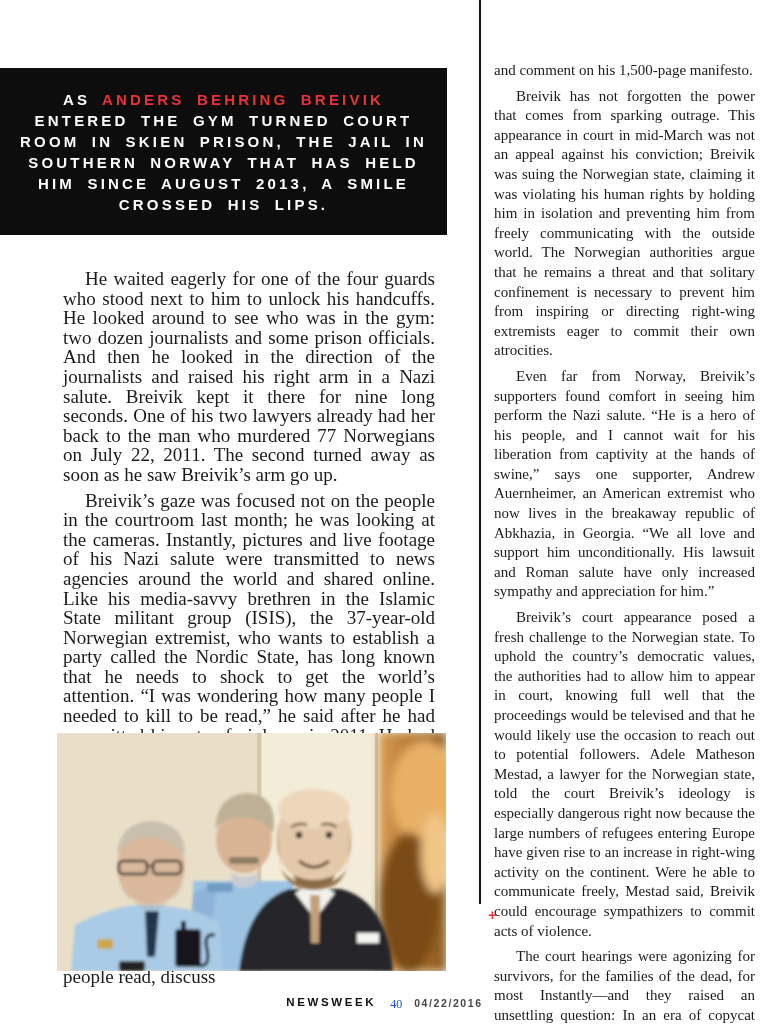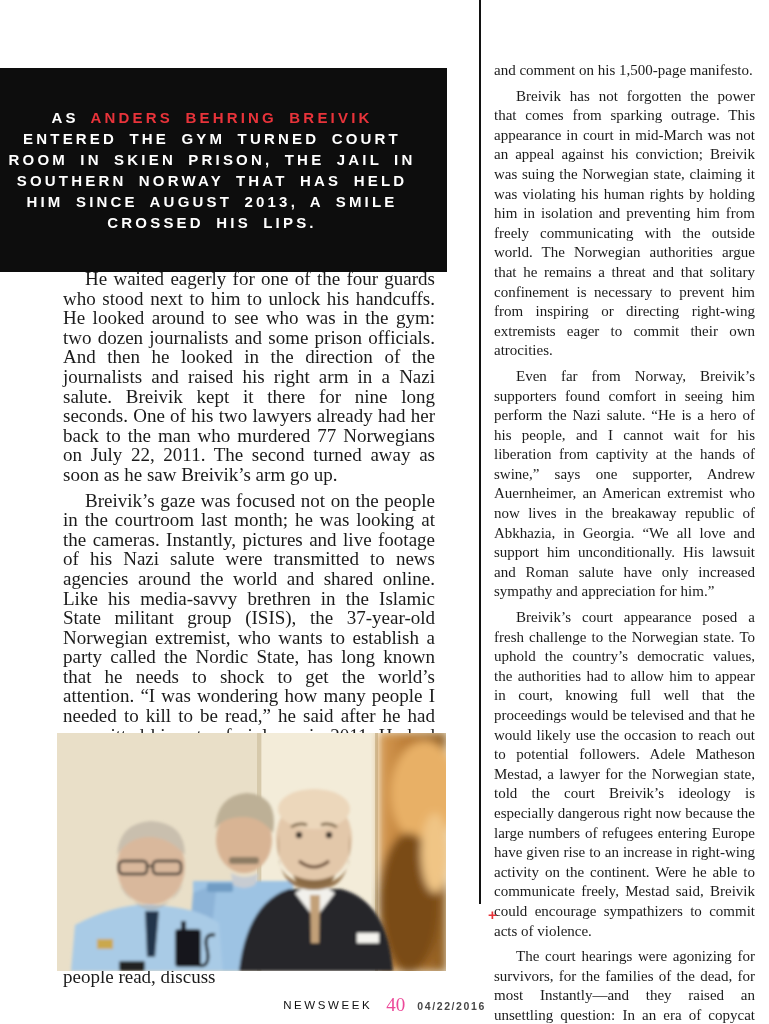--- a/index.html
+++ b/index.html
@@ -2,22 +2,22 @@
 <html><head>
 <meta charset="utf-8">
 <style>
   html,body{margin:0;padding:0;}
   body{
     width:769px;height:1024px;background:#ffffff;position:relative;
     font-family:"Liberation Serif", serif;color:#1b1b1b;overflow:hidden;
   }
   
   .pullquote-box{
-    position:absolute;left:0;top:68px;width:447px;height:204px;
-    background:#0d0d0d;display:flex;align-items:center;justify-content:flex-start;
+    position:absolute;left:0;top:68px;width:447px;height:167px;
+    background:#0d0d0d;display:flex;align-items:center;justify-content:center;
   }
   .pullquote-text{
     width:424px;text-align:center;
     font-family:"Liberation Sans", sans-serif;font-weight:bold;
     font-size:15px;line-height:21px;letter-spacing:3.2px;word-spacing:5px;
     color:#ffffff;
   }
   .pullquote-text .hl{color:#e8333a;}
   
   .col-left{
@@ -41,25 +41,25 @@
   .caption-plus{color:#e8333a;font-weight:bold;font-size:15px;line-height:14px;margin:0;}
   .caption-text{
     color:#2ea3d8;font-weight:bold;font-size:13.8px;line-height:16.5px;
     margin:4px 0 0 0;letter-spacing:.1px;
   }
   
   .footer{
     position:absolute;left:0;top:994px;width:769px;text-align:center;
   }
   .footer .brand{
-    font-family:"Liberation Sans", sans-serif;font-weight:normal;
+    font-family:"Liberation Sans", sans-serif;font-weight:bold;
     font-size:11.5px;letter-spacing:2.6px;color:#111;vertical-align:2px;
   }
   .footer .pagenum{
-    font-family:"Liberation Serif", serif;font-size:19px;color:#ec4899;
+    font-family:"Liberation Serif", serif;font-size:12px;color:#1d4ed8;
     margin:0 8px 0 10px;
   }
   .footer .date{
     font-family:Liberation Sans, sans-serif;font-weight:bold;
     font-size:10.5px;letter-spacing:1.6px;color:#474747;vertical-align:1px;
   }
   
   .photo{
     position:absolute;left:57px;top:733px;width:389px;height:238px;overflow:hidden;
   }

